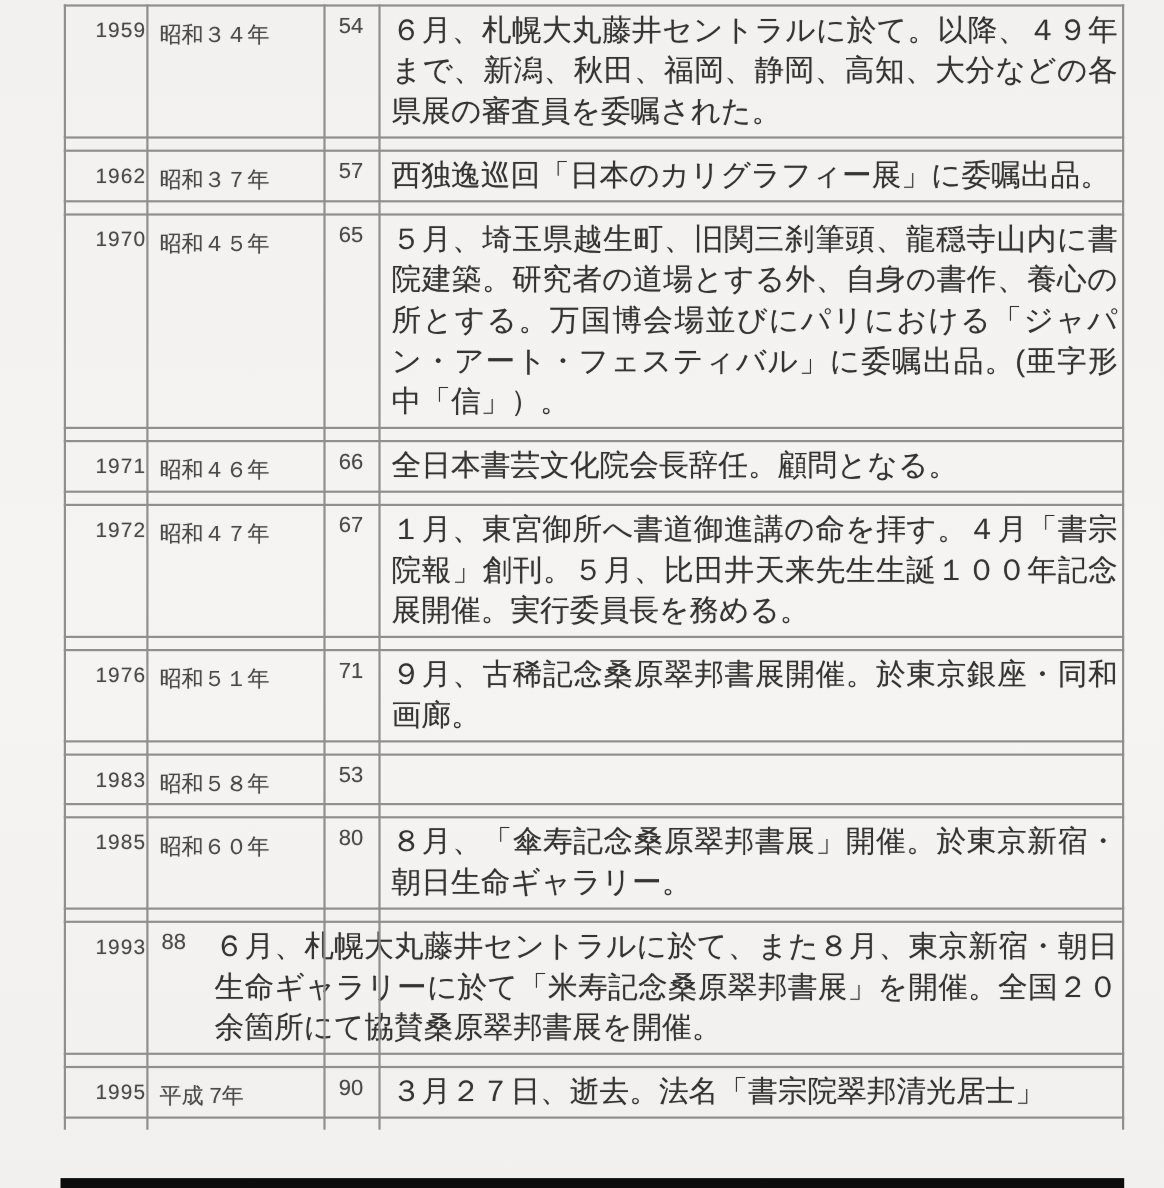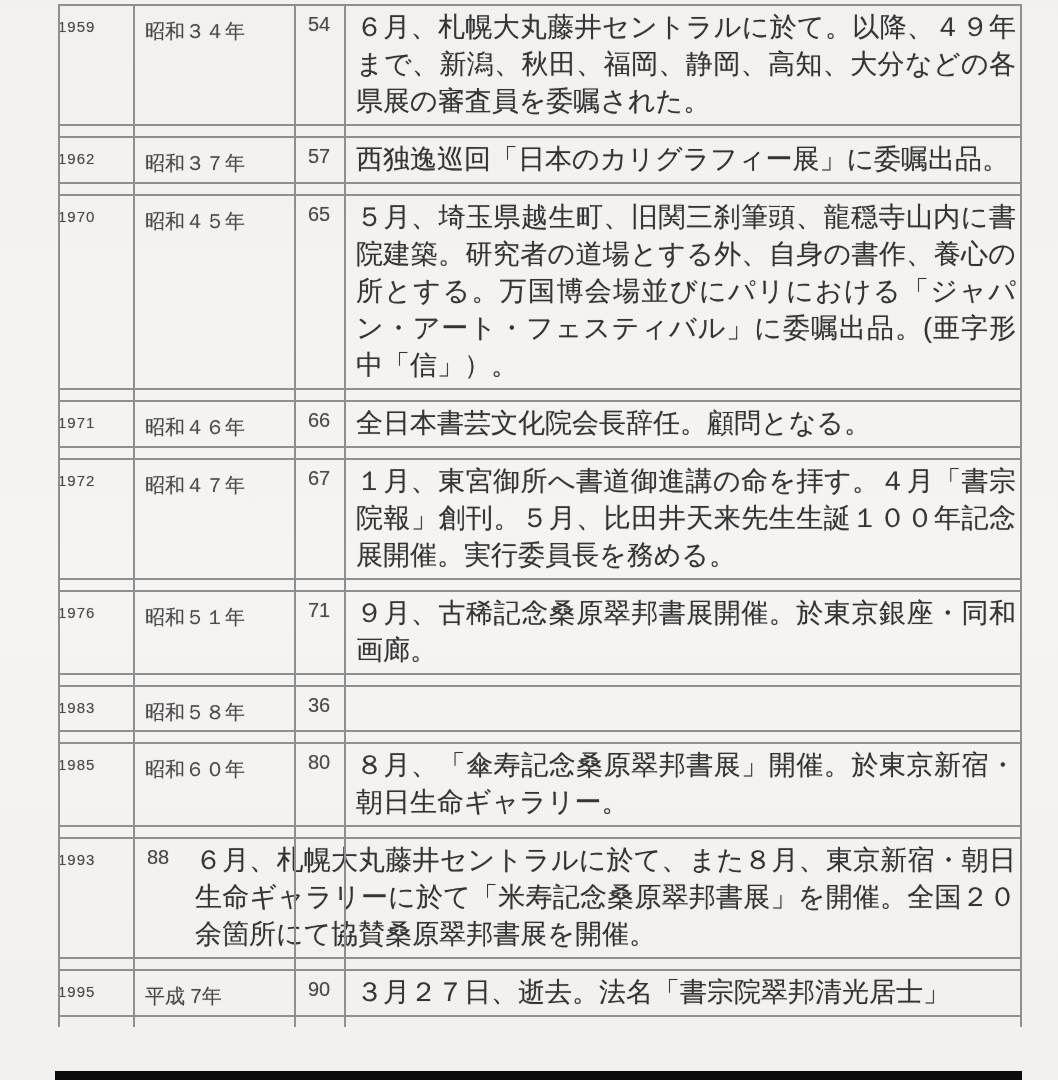--- a/index.html
+++ b/index.html
@@ -25,22 +25,22 @@
   .row{
     display:flex;align-items:stretch;
     border-top:2px solid var(--border);
     border-bottom:2px solid var(--border);
     margin-bottom:10px;
     background:transparent;
   }
   .cell{box-sizing:border-box;color:var(--text-soft);
     text-shadow:0 0 1px rgba(40,40,40,.35);}
   .cell.year{
-    width:75px;flex:0 0 75px;text-align:left;
-    font-size:15px;letter-spacing:1px;padding-top:12px;
+    width:75px;flex:0 0 75px;text-align:right;
+    font-size:19px;letter-spacing:1px;padding-top:12px;
   }
   .cell.era{
     width:161px;flex:0 0 161px;text-align:left;
     font-size:20px;padding:12px 21px 4px 12px;
   }
   .cell.age{
     width:50px;flex:0 0 50px;text-align:center;
     font-size:20px;padding-top:7px;
   }
   .cell.desc{
@@ -108,21 +108,21 @@
   <div class="row">
     <div class="cell year">1976</div>
     <div class="cell era">昭和５１年</div>
     <div class="cell age">71</div>
     <div class="cell desc">９月、古稀記念桑原翠邦書展開催。於東京銀座・同和画廊。</div>
   </div>
 
   <div class="row">
     <div class="cell year">1983</div>
     <div class="cell era">昭和５８年</div>
-    <div class="cell age">36</div>
+    <div class="cell age">53</div>
   </div>
 
   <div class="row">
     <div class="cell year">1985</div>
     <div class="cell era">昭和６０年</div>
     <div class="cell age">80</div>
     <div class="cell desc">８月、「傘寿記念桑原翠邦書展」開催。於東京新宿・朝日生命ギャラリー。</div>
   </div>
 
   <div class="row">

